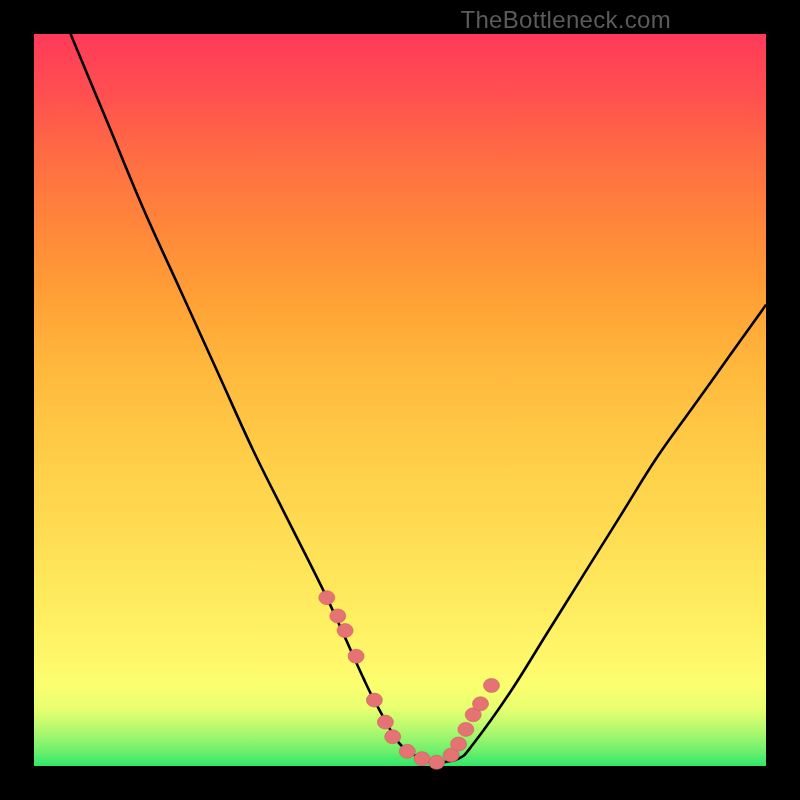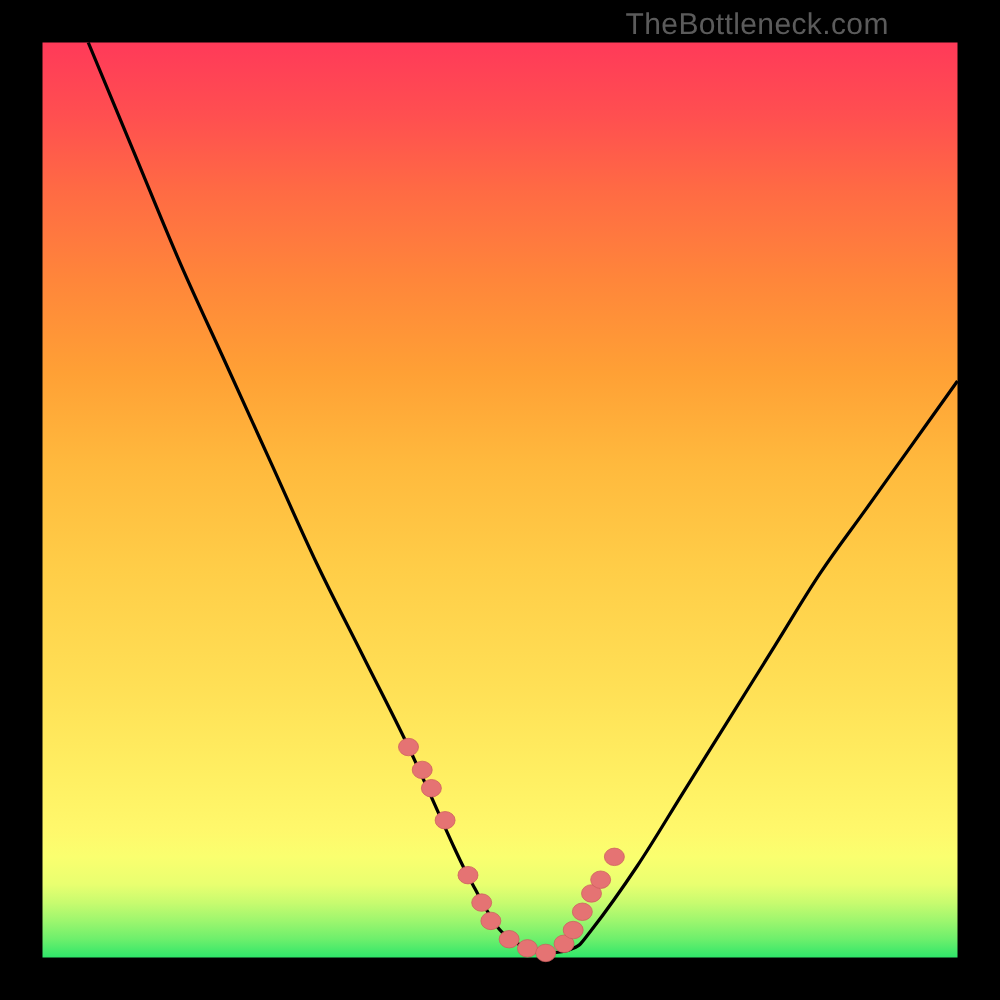--- a/index.html
+++ b/index.html
@@ -11,21 +11,20 @@
     overflow: hidden;
     font-family: Arial, Helvetica, sans-serif;
   }
   .frame {
     position: absolute;
     left: 0;
     top: 0;
     width: 685px;
     height: 800px;
     background: #000;
-    padding-left: 40px;
   }
   .plot {
     position: absolute;
     left: 34px;
     top: 34px;
     width: 732px;
     height: 732px;
     
     background: linear-gradient(to top,
       #2fe66a 0%,

